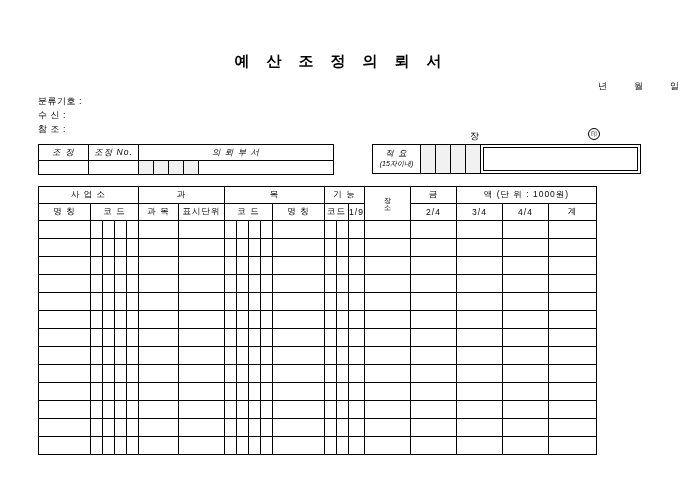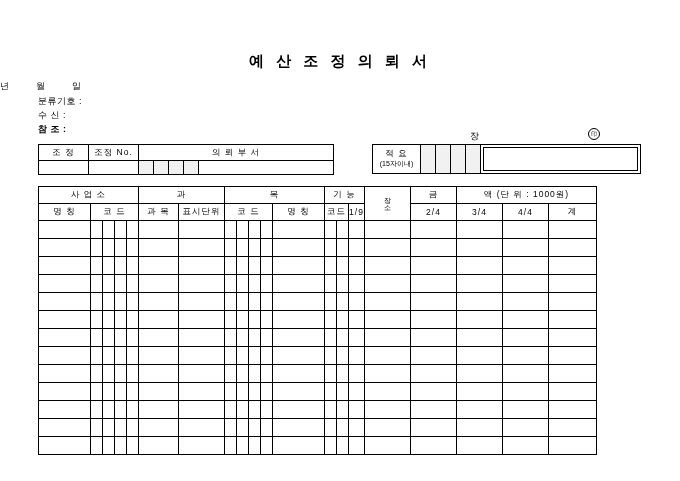--- a/index.html
+++ b/index.html
@@ -25,44 +25,45 @@
   
   .doc-title {
     position: absolute;
     left: 0;
     top: 52px;
     width: 680px;
     text-align: center;
     font-size: 15px;
     font-weight: bold;
     letter-spacing: 4px;
+    font-family: Liberation Mono, monospace;
   }
   .date-line {
     position: absolute;
     left: 0;
     top: 80px;
     width: 680px;
-    text-align: left;
+    text-align: right;
     font-size: 9px;
     letter-spacing: 1px;
   }
   .date-line span.gap { display: inline-block; width: 26px; }
 
   
   .hdr {
     position: absolute;
     left: 38px;
     font-size: 9px;
     letter-spacing: 0.5px;
     white-space: nowrap;
     margin-top: 7px;
   }
   .hdr-1 { top: 88px; }
   .hdr-2 { top: 102px; }
-  .hdr-3 { top: 116px; font-weight: bold; }
+  .hdr-3 { top: 116px; }
   .hdr-4 { top: 130px; }
 
   .jang-label {
     position: absolute;
     left: 470px;
     top: 130px;
     font-size: 9px;
   }
   .seal {
     position: absolute;
@@ -95,27 +96,28 @@
     font-weight: normal;
     padding: 0;
     letter-spacing: 1px;
   }
 
   
   #topbox {
     left: 38px;
     top: 144px;
   }
-  #topbox td { height: 13px; }
+  #topbox td { height: 13px; font-style: italic; }
   #topbox .hcell { height: 15px; }
   #topbox .shaded { background: #f1f1f1; }
 
   #jeokyo {
     left: 372px;
     top: 144px;
+    font-style: italic;
   }
   #jeokyo td { height: 15px; }
   #jeokyo .inner {
     padding: 2px;
   }
   #jeokyo .innerbox {
     border: 1px solid #000;
     height: 24px;
     width: 100%;
     box-sizing: border-box;

